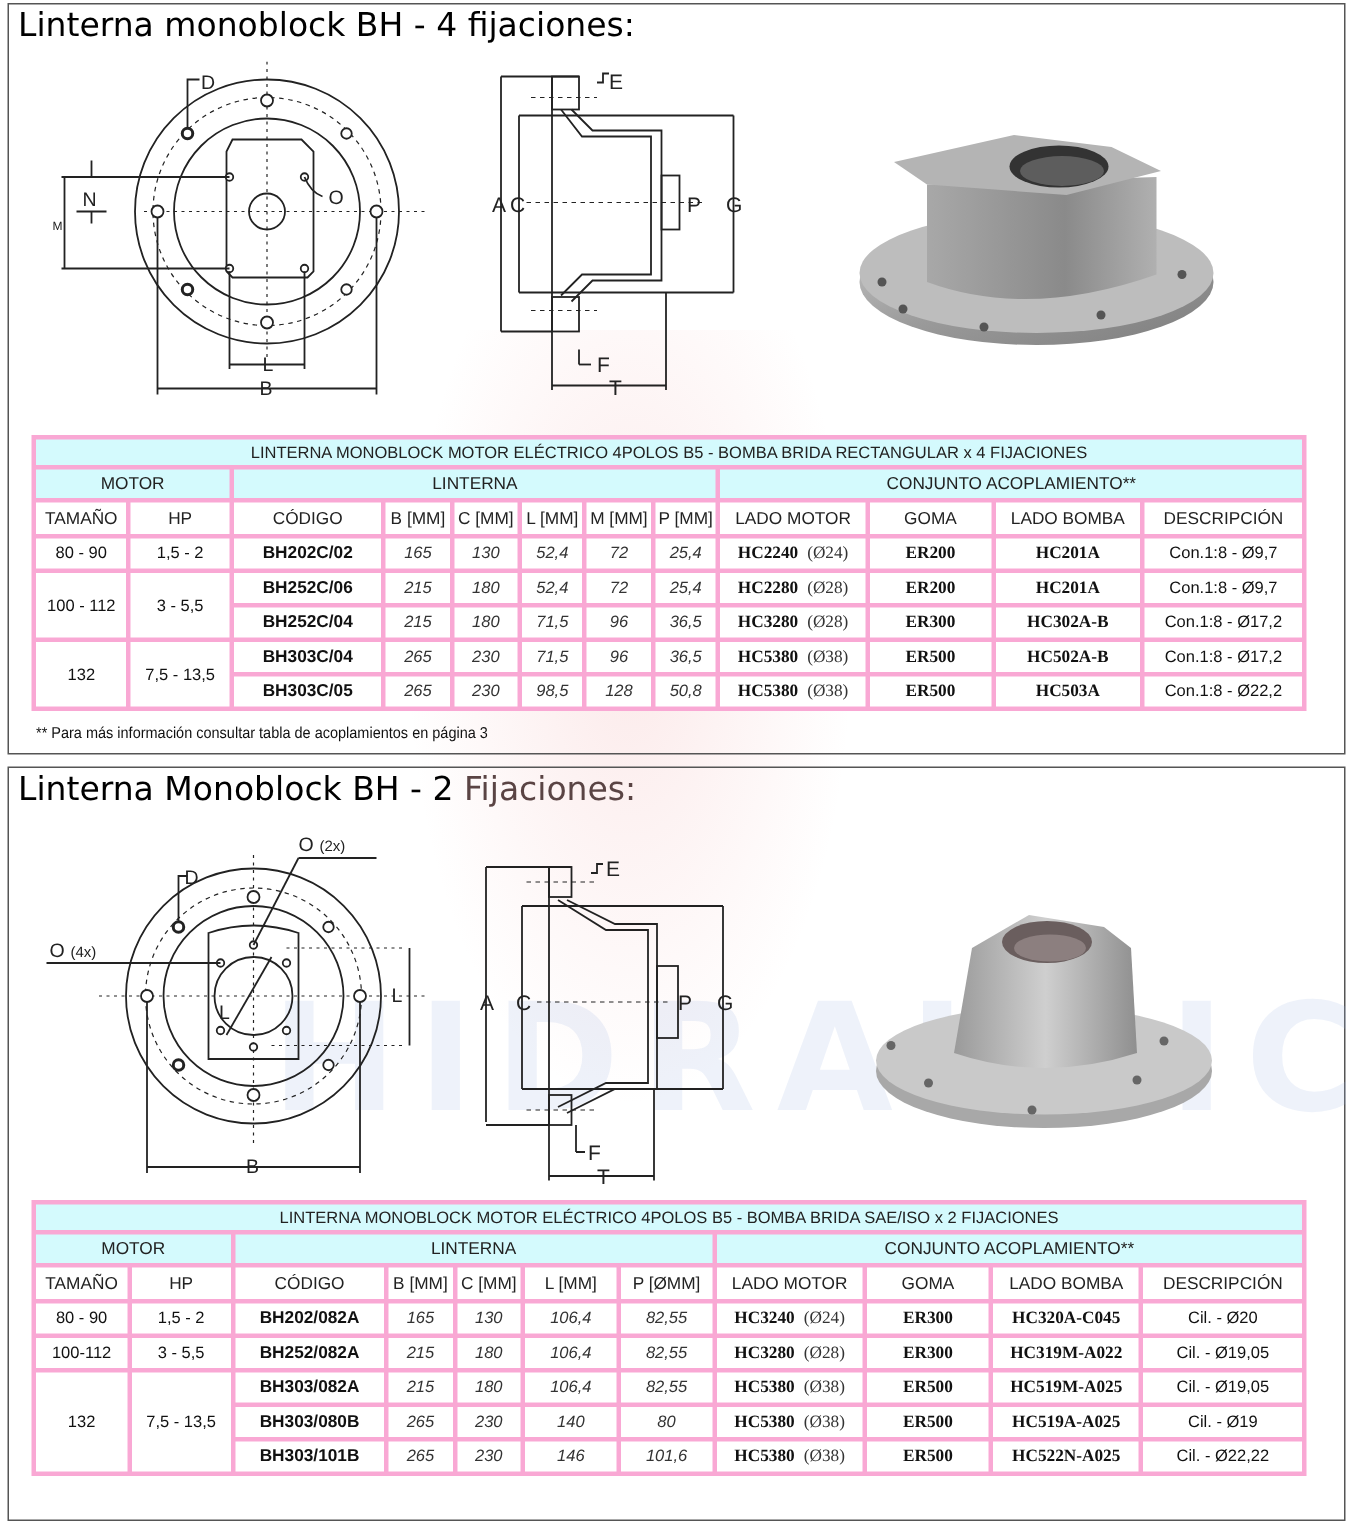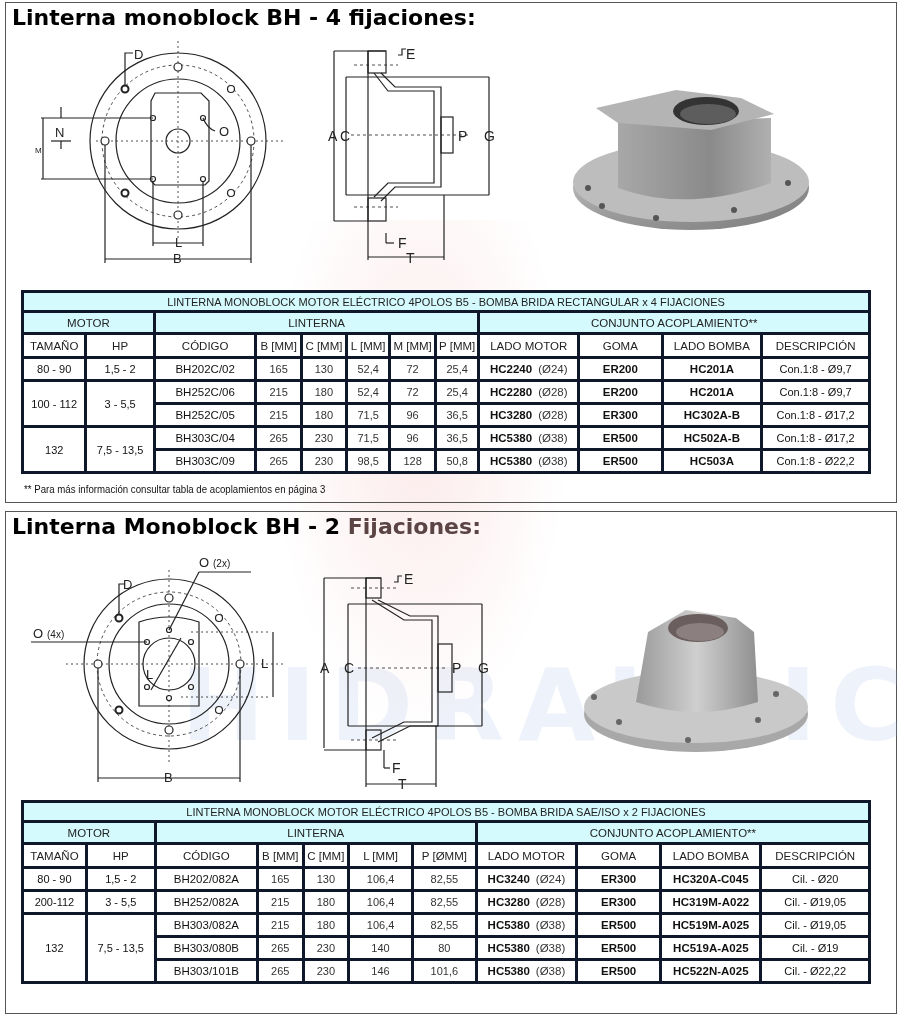--- a/index.html
+++ b/index.html
@@ -19,43 +19,43 @@
 
   .section {
     position: absolute; left: 5px; width: 892px;
     border: 1px solid #555; background: transparent;
   }
   #sec1 { top: 2px; height: 501px; }
   #sec2 { top: 511px; height: 503px; }
 
   .sec-title {
     position: absolute; left: 6px; top: 2px;
-    font-family: "DejaVu Sans", sans-serif; font-weight: bold; font-size: 22px; color: #000;
+    font-family: "DejaVu Sans", sans-serif; font-weight: normal; font-size: 22px; color: #000;
     white-space: nowrap;
   }
   .sec-title .accent { color: #5a4444; }
 
   .drawing { position: absolute; }
   .photo { position: absolute; }
 
   table.spec {
     position: absolute; left: 15px; width: 850px;
     border-collapse: separate; border-spacing: 3px;
-    background: #0f172a; font-size: 11px; text-align: center;
+    background: #f9a8d4; font-size: 11px; text-align: center;
   }
   #sec1 table.spec { top: 287px; }
   #sec2 table.spec { top: 288px; }
 
   table.spec td, table.spec th { background: #fff; font-weight: normal; padding: 0 2px; height: 20px; white-space: nowrap; }
   table.spec th.cap { background: #d4fafd; height: 17px; font-size: 11px; color: #222; }
   table.spec th.grp { background: #d4fafd; height: 19px; font-size: 11.5px; color: #222; }
   table.spec th.col { height: 21px; font-size: 11.5px; color: #222; margin-left: 28px; }
-  table.spec td.code { font-weight: normal; font-size: 11.5px; margin-left: 44px; }
-  table.spec td.bold { font-weight: bold; font-size: 11.5px; }
-  table.spec td.num { color: #333; }
+  table.spec td.code { font-weight: bold; font-size: 11.5px; margin-left: 44px; }
+  table.spec td.bold { font-weight: bold; font-size: 11.5px; font-family: Liberation Serif, serif; }
+  table.spec td.num { color: #333; font-style: italic; }
   table.spec td .dia { font-weight: normal; color: #333; margin-left: 6px; }
 
   .footnote { position: absolute; left: 18px; font-size: 10.5px; color: #111; transform: scaleX(0.92); transform-origin: left; }
   #sec1 .footnote { top: 480px; }
 </style>
 </head>
 <body>
 
 <div class="watermark-red"></div>
 
@@ -220,21 +220,21 @@
       <td class="num">52,4</td>
       <td class="num">72</td>
       <td class="num">25,4</td>
       <td class="bold"><span>HC2280</span><span class="dia">(Ø28)</span></td>
       <td class="bold">ER200</td>
       <td class="bold">HC201A</td>
       <td>Con.1:8 - Ø9,7</td>
     </tr>
 
     <tr>
-      <td class="code">BH252C/05</td>
+      <td class="code">BH252C/04</td>
       <td class="num">215</td>
       <td class="num">180</td>
       <td class="num">71,5</td>
       <td class="num">96</td>
       <td class="num">36,5</td>
       <td class="bold"><span>HC3280</span><span class="dia">(Ø28)</span></td>
       <td class="bold">ER300</td>
       <td class="bold">HC302A-B</td>
       <td>Con.1:8 - Ø17,2</td>
     </tr>
@@ -248,21 +248,21 @@
       <td class="num">71,5</td>
       <td class="num">96</td>
       <td class="num">36,5</td>
       <td class="bold"><span>HC5380</span><span class="dia">(Ø38)</span></td>
       <td class="bold">ER500</td>
       <td class="bold">HC502A-B</td>
       <td>Con.1:8 - Ø17,2</td>
     </tr>
 
     <tr>
-      <td class="code">BH303C/09</td>
+      <td class="code">BH303C/05</td>
       <td class="num">265</td>
       <td class="num">230</td>
       <td class="num">98,5</td>
       <td class="num">128</td>
       <td class="num">50,8</td>
       <td class="bold"><span>HC5380</span><span class="dia">(Ø38)</span></td>
       <td class="bold">ER500</td>
       <td class="bold">HC503A</td>
       <td>Con.1:8 - Ø22,2</td>
     </tr>
@@ -413,21 +413,21 @@
       <td class="num">130</td>
       <td class="num">106,4</td>
       <td class="num">82,55</td>
       <td class="bold"><span>HC3240</span><span class="dia">(Ø24)</span></td>
       <td class="bold">ER300</td>
       <td class="bold">HC320A-C045</td>
       <td>Cil. - Ø20</td>
     </tr>
 
     <tr>
-      <td>200-112</td>
+      <td>100-112</td>
       <td>3 - 5,5</td>
       <td class="code">BH252/082A</td>
       <td class="num">215</td>
       <td class="num">180</td>
       <td class="num">106,4</td>
       <td class="num">82,55</td>
       <td class="bold"><span>HC3280</span><span class="dia">(Ø28)</span></td>
       <td class="bold">ER300</td>
       <td class="bold">HC319M-A022</td>
       <td>Cil. - Ø19,05</td>

